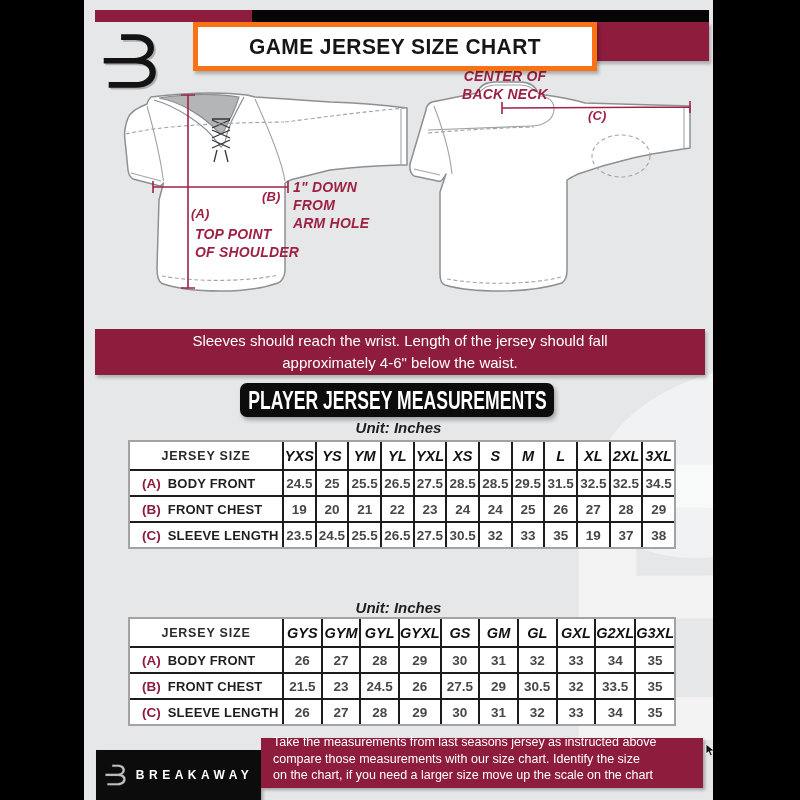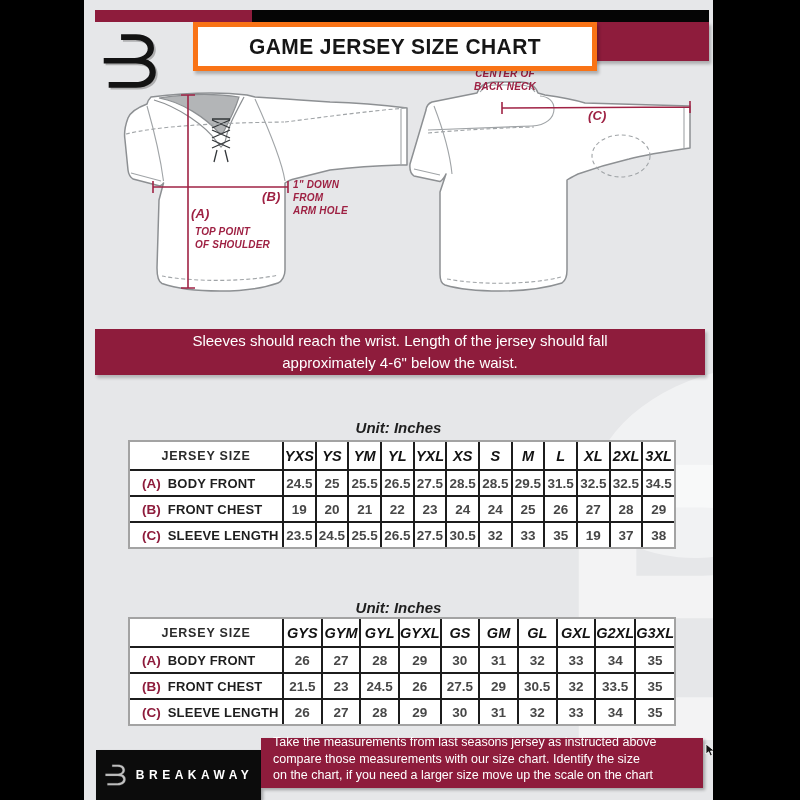--- a/index.html
+++ b/index.html
@@ -19,21 +19,21 @@
   .title-box{position:absolute;left:109px;top:22px;width:394px;height:39px;background:#fff;
         border:5px solid #f97316;box-shadow:2px 3px 3px rgba(0,0,0,.25);display:flex;align-items:center;
         justify-content:center;z-index:3;}
   .title-box span{font-size:21px;font-weight:800;color:#161616;letter-spacing:.4px;transform:scaleY(1.05);}
   .title-maroon{position:absolute;left:503px;top:22px;width:122px;height:39px;background:#8E1C3C;
         box-shadow:2px 3px 3px rgba(0,0,0,.25);z-index:2;}
   .logo{position:absolute;left:16px;top:24px;z-index:3;}
 
   
   .diagram{position:absolute;left:0;top:62px;z-index:1;}
-  .anno{position:absolute;color:#9e2143;font-style:italic;font-weight:700;font-size:10px;
+  .anno{position:absolute;color:#9e2143;font-style:italic;font-weight:700;font-size:14px;
         line-height:1.28;white-space:pre-line;z-index:2;letter-spacing:.2px;}
   .anno.key{font-size:13px;font-weight:800;}
   .anno.center{text-align:center;}
 
   
   .banner{position:absolute;left:11px;top:329px;width:610px;height:46px;background:#8E1C3C;
         box-shadow:2px 3px 3px rgba(0,0,0,.22);display:flex;align-items:center;justify-content:center;
         text-align:center;color:#fff;font-size:15px;line-height:1.5;white-space:pre-line;z-index:2;}
 
   
@@ -126,20 +126,23 @@
     <div class="anno" style="left:209px;top:179px;">1" DOWN
 FROM
 ARM HOLE</div>
     <div class="anno key" style="left:504px;top:108px;">(C)</div>
     <div class="anno center" style="left:376px;top:68px;width:90px;">CENTER OF
 BACK NECK</div>
 
     <div class="banner">Sleeves should reach the wrist. Length of the jersey should fall
 approximately 4-6" below the waist.</div>
 
+    <div class="pill" style="top:383px;">
+      <span>PLAYER JERSEY MEASUREMENTS</span>
+    </div>
     <div class="unit" style="top:419px;">Unit: Inches</div>
 
     <div class="tbl player">
       <div class="cell corner">JERSEY SIZE</div>
       <div class="cell szh bl">YXS</div>
       <div class="cell szh bl">YS</div>
       <div class="cell szh bl">YM</div>
       <div class="cell szh bl">YL</div>
       <div class="cell szh bl">YXL</div>
       <div class="cell szh bl">XS</div>

